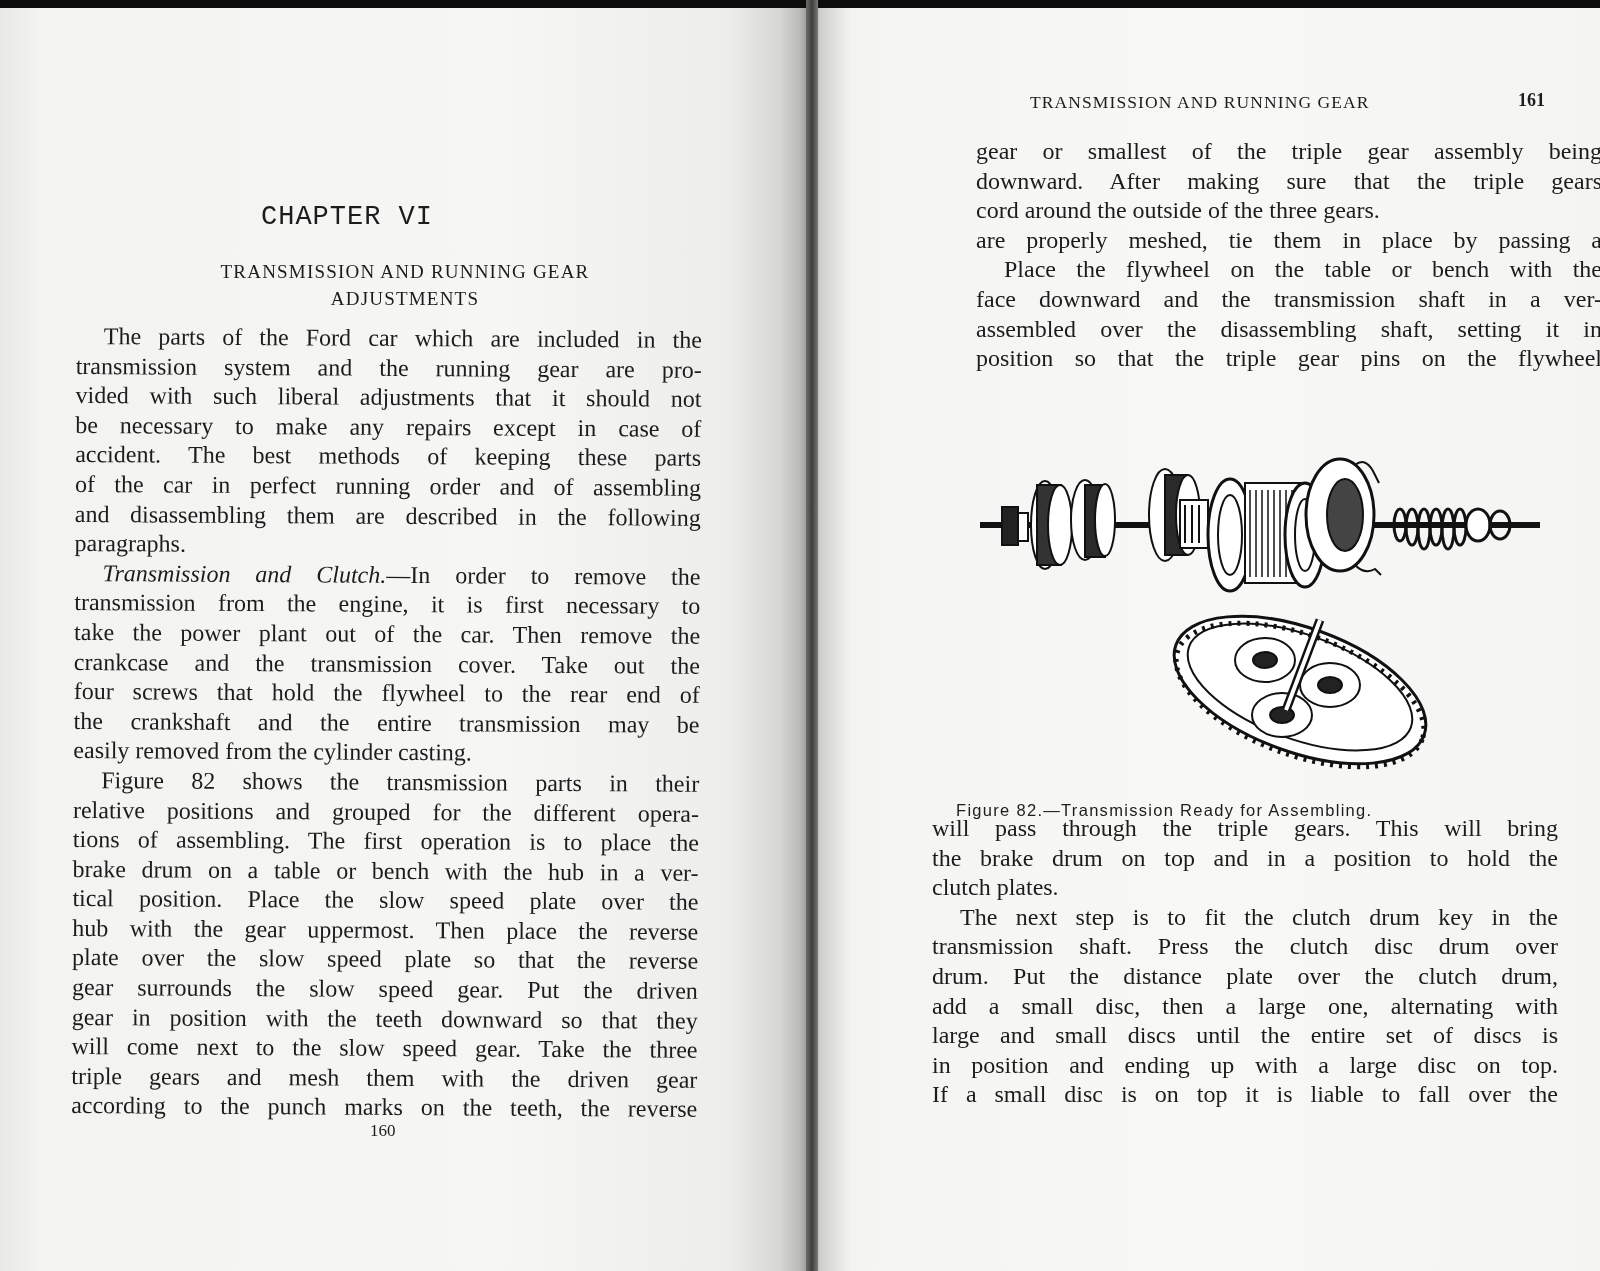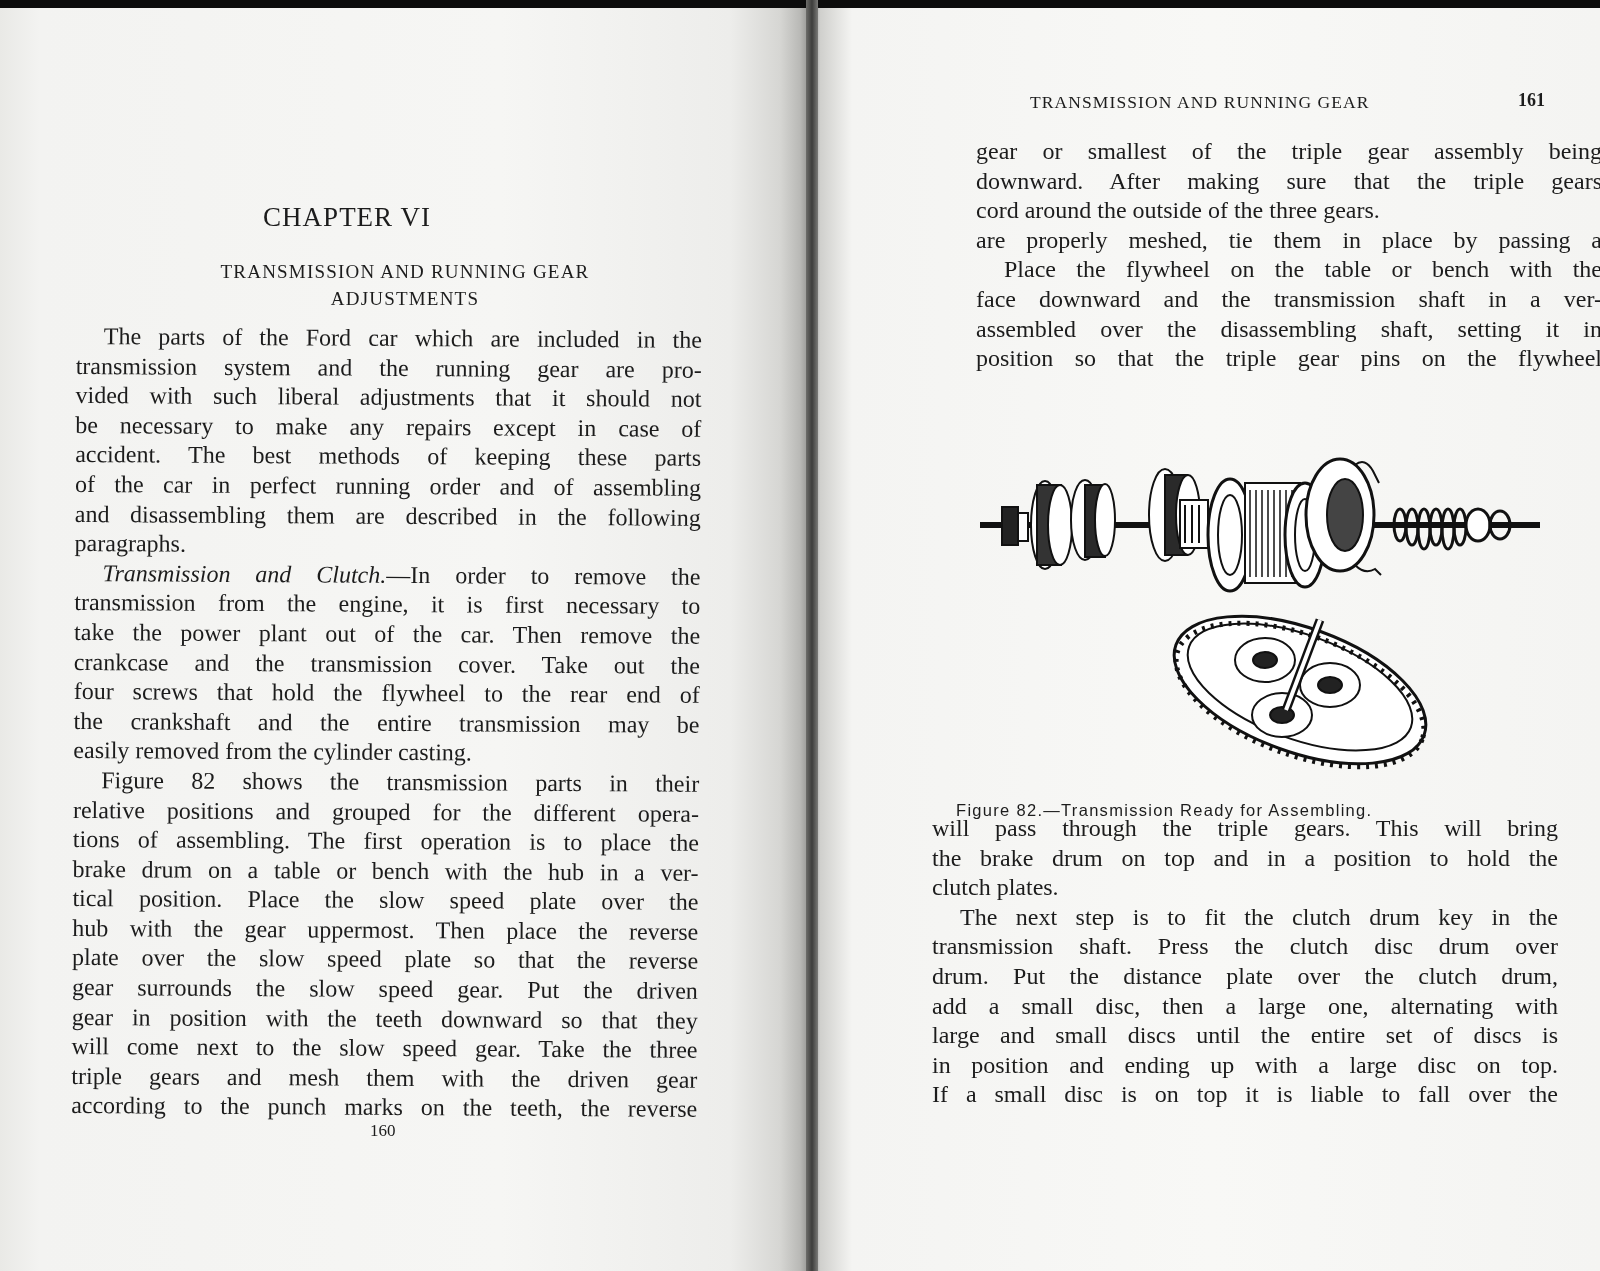--- a/index.html
+++ b/index.html
@@ -23,21 +23,21 @@
     background:linear-gradient(to right, #8e8e8b 0px, #cfcfcc 8px, #f4f4f2 40px, #f8f8f6 400px, #f4f4f2 788px);
   }
   .gutter {
     position:absolute; left:806px; top:0; width:12px; height:1271px;
     background:linear-gradient(to right, #6d6d6a, #3d3d3b 50%, #7a7a77);
   }
   .topbar { position:absolute; left:0; top:0; width:1600px; height:10px; background:#0c0c0c; }
 
   .ch-title {
     position:absolute; left:0; width:694px; top:202px; text-align:center;
-    font-family:Liberation Serif, serif; font-size:27px; letter-spacing:1px;
+    font-family:Liberation Mono, monospace; font-size:27px; letter-spacing:1px;
   }
   .sec-title {
     position:absolute; left:0; width:810px; top:258px; text-align:center;
     font-family:"Liberation Serif", serif; font-size:19px; line-height:27px; letter-spacing:1.2px;
   }
   .text-block {
     position:absolute;
     font-family:"Liberation Serif", serif;
     font-size:24px; line-height:29.6px;
     text-align:justify;

